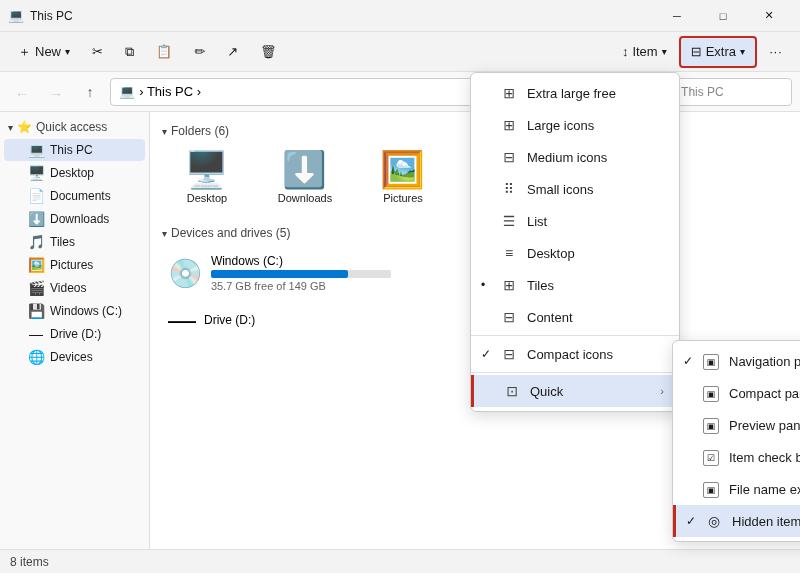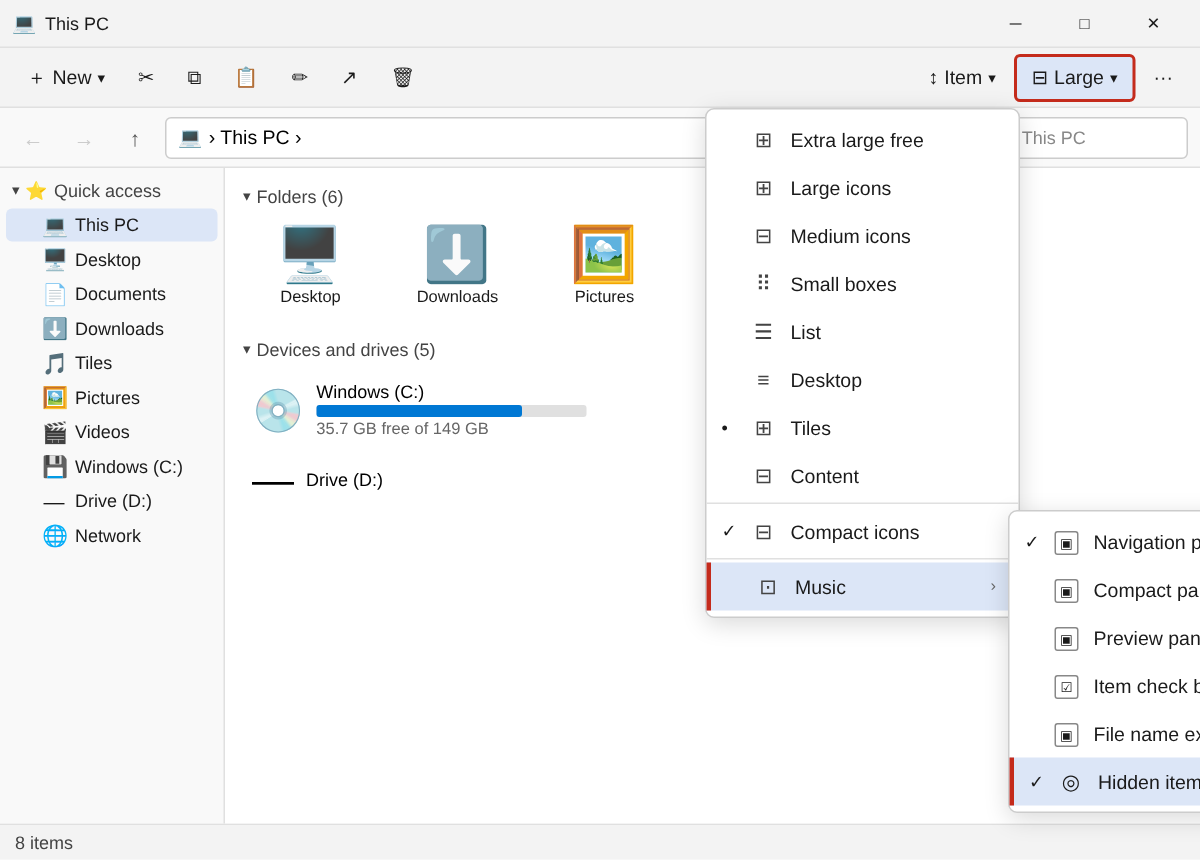--- a/index.html
+++ b/index.html
@@ -349,21 +349,21 @@
     <span>🗑</span>
   </button>
   <div class="toolbar-spacer"></div>
   <button class="toolbar-btn">
     <span>↕</span>
     <span>Item</span>
     <span style="font-size:10px;">▾</span>
   </button>
   <button class="toolbar-btn view-active" style="border: 2px solid #c42b1c;">
     <span>⊟</span>
-    <span>Large</span>
+    <span>Extra</span>
     <span style="font-size:10px;">▾</span>
   </button>
   <button class="toolbar-btn">
     <span>···</span>
   </button>
 </div>
 
 <div class="address-row">
   <button class="nav-btn disabled">←</button>
   <button class="nav-btn disabled">→</button>
@@ -417,21 +417,21 @@
     <div class="sidebar-item">
       <span class="sidebar-icon">💾</span>
       <span>Windows (C:)</span>
     </div>
     <div class="sidebar-item">
       <span class="sidebar-icon">—</span>
       <span>Drive (D:)</span>
     </div>
     <div class="sidebar-item">
       <span class="sidebar-icon">🌐</span>
-      <span>Network</span>
+      <span>Devices</span>
     </div>
   </div>
 
   <div class="file-area">
     <div class="section-header-text">
       <span style="font-size:10px;">▾</span>
       <span>Folders (6)</span>
     </div>
     <div class="files-grid">
       <div class="file-item">
@@ -485,21 +485,21 @@
   <div class="dropdown-item has-check">
     <span class="item-icon">⊞</span>
     <span>Large icons</span>
   </div>
   <div class="dropdown-item has-check">
     <span class="item-icon">⊟</span>
     <span>Medium icons</span>
   </div>
   <div class="dropdown-item has-check">
     <span class="item-icon">⠿</span>
-    <span>Small boxes</span>
+    <span>Small icons</span>
   </div>
   <div class="dropdown-item has-check">
     <span class="item-icon">☰</span>
     <span>List</span>
   </div>
   <div class="dropdown-item has-check">
     <span class="item-icon">≡</span>
     <span>Desktop</span>
   </div>
   <div class="dropdown-item has-check">
@@ -513,21 +513,21 @@
   </div>
   <div class="dropdown-separator"></div>
   <div class="dropdown-item has-check">
     <span class="check-mark">✓</span>
     <span class="item-icon">⊟</span>
     <span>Compact icons</span>
   </div>
   <div class="dropdown-separator"></div>
   <div class="dropdown-item show-item has-check">
     <span class="item-icon">⊡</span>
-    <span>Music</span>
+    <span>Quick</span>
     <span class="arrow">›</span>
   </div>
 </div>
 
 <div class="show-submenu">
   <div class="submenu-item has-check">
     <span class="check-mark">✓</span>
     <span class="item-icon">
       <span class="icon-box">▣</span>
     </span>

